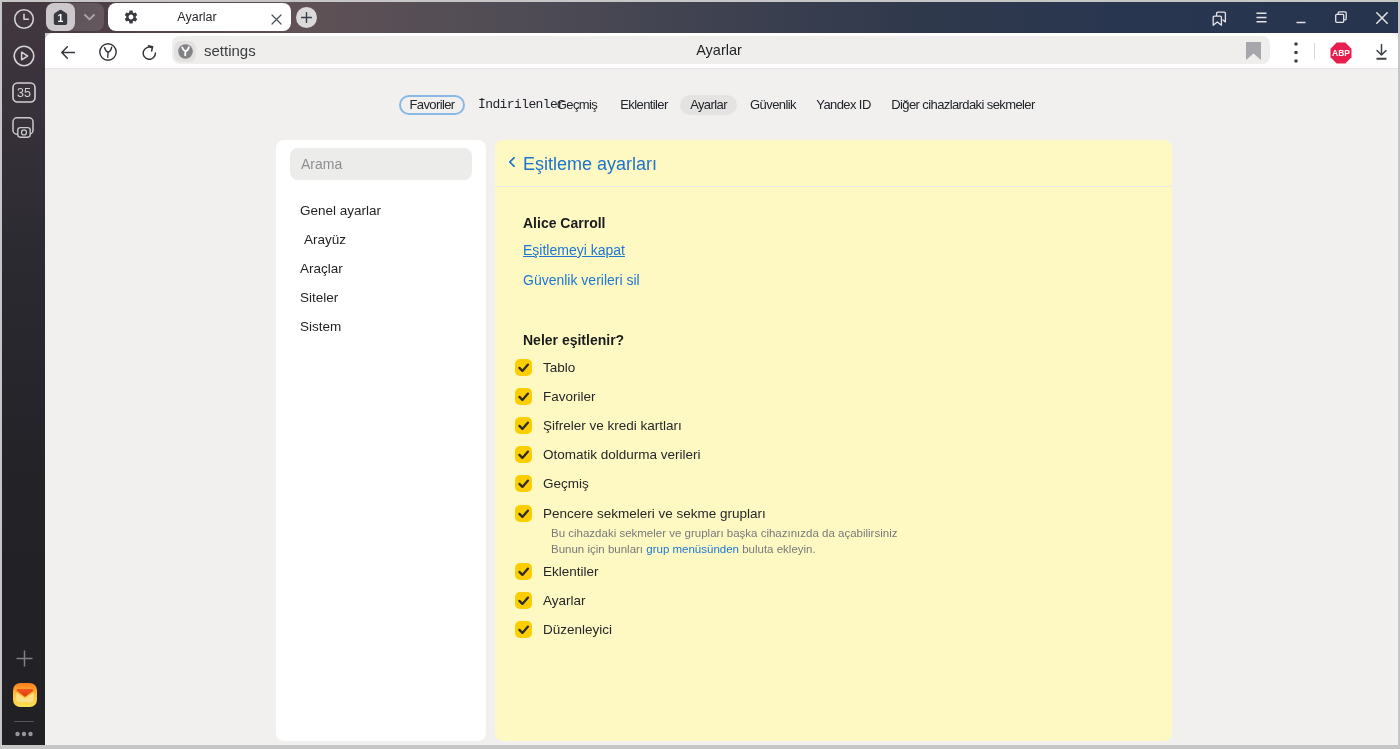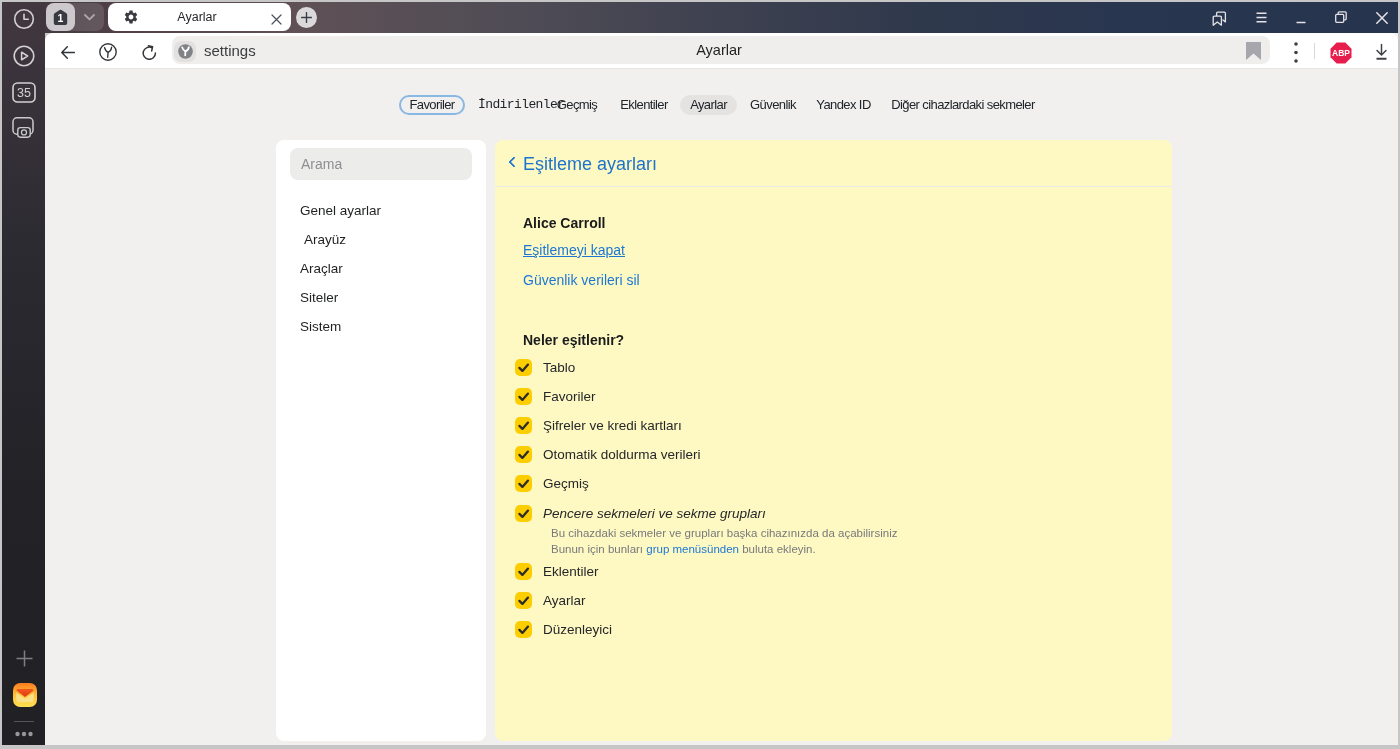--- a/index.html
+++ b/index.html
@@ -202,21 +202,21 @@
             </svg></span><span class="chklabel">Favoriler</span></div>
       <div class="chkrow" style="top:276px;"><span class="chk"><svg width="13" height="13" viewBox="0 0 13 13">
               <path d="M2.4 6.9 L5.4 9.9 L11 3.6" fill="none" stroke="#2e2c28" stroke-width="2.3" stroke-linecap="round" stroke-linejoin="round"></path>
             </svg></span><span class="chklabel">Şifreler ve kredi kartları</span></div>
       <div class="chkrow" style="top:305px;"><span class="chk"><svg width="13" height="13" viewBox="0 0 13 13">
               <path d="M2.4 6.9 L5.4 9.9 L11 3.6" fill="none" stroke="#2e2c28" stroke-width="2.3" stroke-linecap="round" stroke-linejoin="round"></path>
             </svg></span><span class="chklabel">Otomatik doldurma verileri</span></div>
       <div class="chkrow" style="top:334px;"><span class="chk"><svg width="13" height="13" viewBox="0 0 13 13">
               <path d="M2.4 6.9 L5.4 9.9 L11 3.6" fill="none" stroke="#2e2c28" stroke-width="2.3" stroke-linecap="round" stroke-linejoin="round"></path>
             </svg></span><span class="chklabel">Geçmiş</span></div>
-      <div class="chkrow" style="top:364px;font-style:italic;"><span class="chk"><svg width="13" height="13" viewBox="0 0 13 13">
+      <div class="chkrow" style="top:364px;"><span class="chk"><svg width="13" height="13" viewBox="0 0 13 13">
               <path d="M2.4 6.9 L5.4 9.9 L11 3.6" fill="none" stroke="#2e2c28" stroke-width="2.3" stroke-linecap="round" stroke-linejoin="round"></path>
             </svg></span><span class="chklabel">Pencere sekmeleri ve sekme grupları</span></div>
       <div class="sub" style="position:absolute;left:56px;top:385px;line-height:16px;">Bu cihazdaki sekmeler ve grupları başka cihazınızda da açabilirsiniz<br>Bunun için bunları <span style="color:#1d77d3;">grup menüsünden</span> buluta ekleyin.</div>
       <div class="chkrow" style="top:422px;"><span class="chk"><svg width="13" height="13" viewBox="0 0 13 13">
               <path d="M2.4 6.9 L5.4 9.9 L11 3.6" fill="none" stroke="#2e2c28" stroke-width="2.3" stroke-linecap="round" stroke-linejoin="round"></path>
             </svg></span><span class="chklabel">Eklentiler</span></div>
       <div class="chkrow" style="top:451px;"><span class="chk"><svg width="13" height="13" viewBox="0 0 13 13">
               <path d="M2.4 6.9 L5.4 9.9 L11 3.6" fill="none" stroke="#2e2c28" stroke-width="2.3" stroke-linecap="round" stroke-linejoin="round"></path>
             </svg></span><span class="chklabel">Ayarlar</span></div>
       <div class="chkrow" style="top:480px;"><span class="chk"><svg width="13" height="13" viewBox="0 0 13 13">

